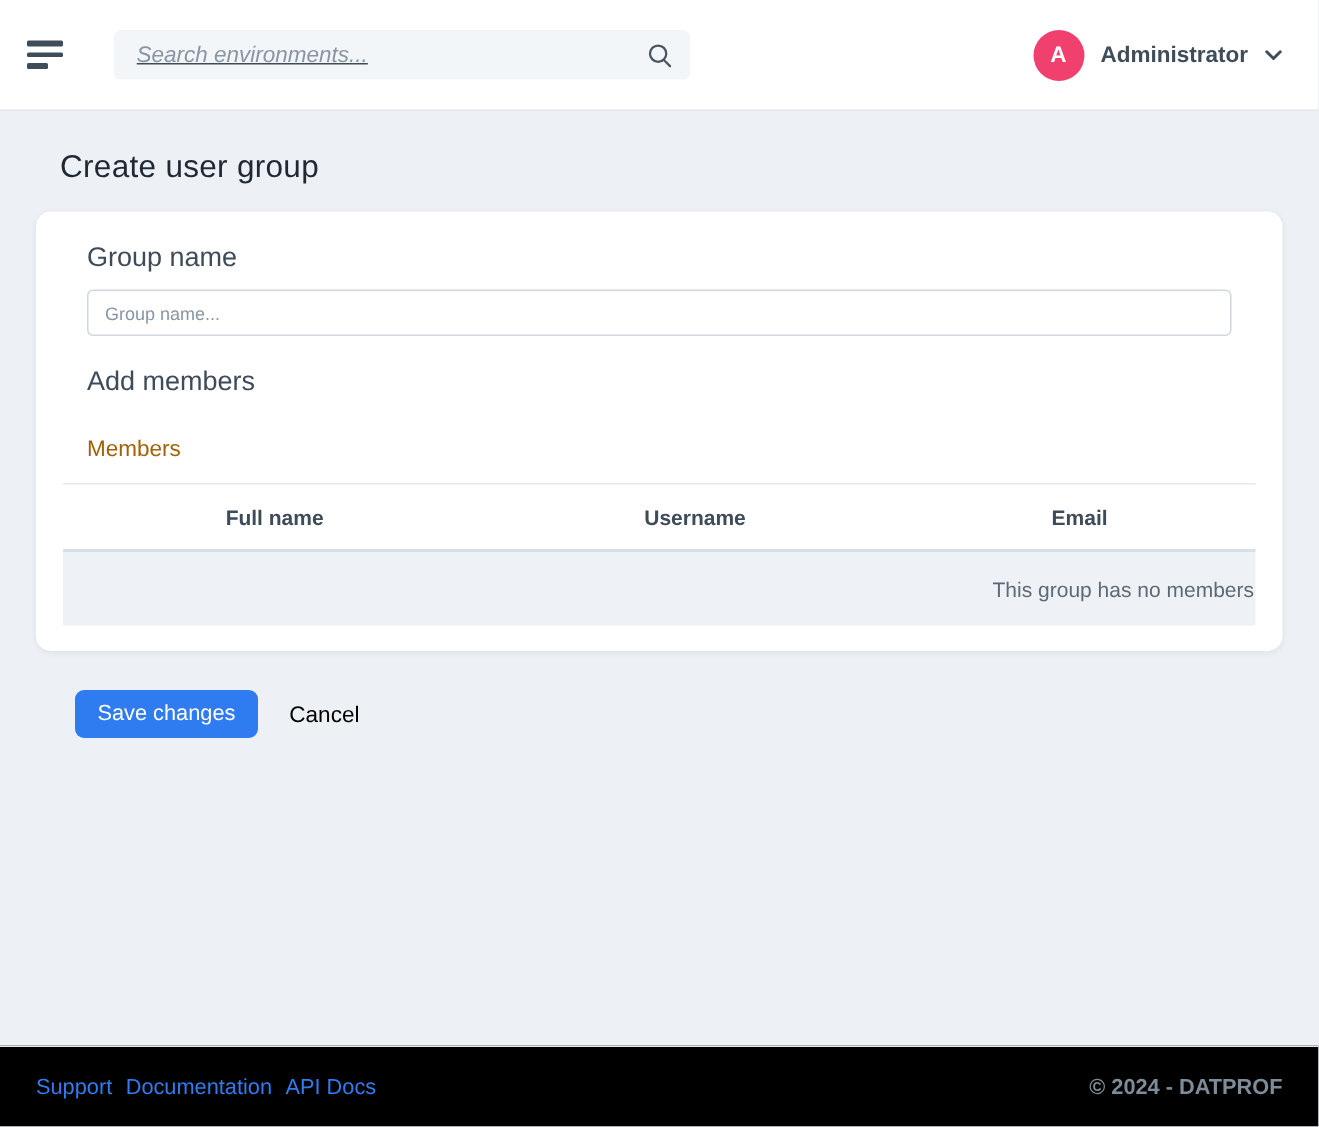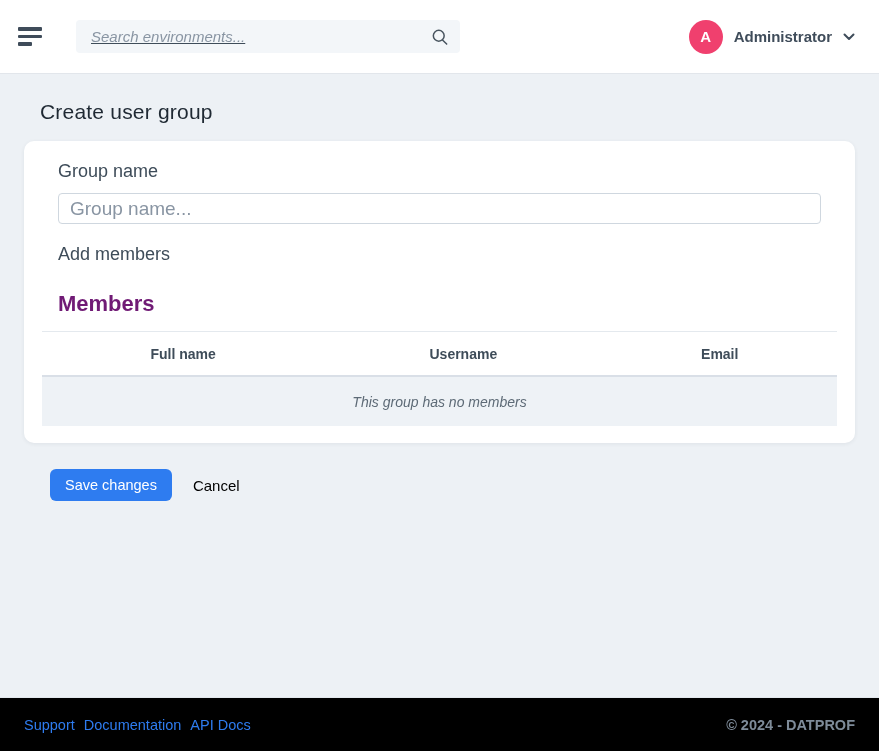--- a/index.html
+++ b/index.html
@@ -62,51 +62,51 @@
     margin-top: 17px; background: #ffffff; border-radius: 10px;
     box-shadow: 0 1px 4px rgba(31,45,61,0.07);
     padding: 20px 18px 17px;
   }
   .form-group { margin: 0 16px; }
   .form-group + .form-group { margin-top: 20px; }
   .field-label { display: block; font-size: 18px; color: #3e4c59; margin-bottom: 11px; }
   .text-input {
     width: 100%; height: 31px;
     border: 1px solid #cfd7df; border-radius: 4px;
-    padding: 0 11px; font-size: 19px; color: #3e4c59; outline: none;
+    padding: 0 11px; font-size: 12px; color: #3e4c59; outline: none;
     font-family: "Liberation Sans", sans-serif;
   }
   .text-input::placeholder { color: #8995a3; opacity: 1; }
 
   .add-row { display: flex; align-items: center; gap: 14px; margin-right: -12px; }
   .select {
     flex: 1; height: 37px; background: #fff;
     border: 1px solid #cfd7df; border-radius: 4px;
     display: flex; align-items: center; padding: 0 9px 0 11px; cursor: pointer;
   }
   .select-placeholder { flex: 1; font-size: 14px; color: #8995a3; }
   .select-sep { width: 1px; height: 21px; background: #d6dde4; margin-right: 9px; }
   .add-btn {
     height: 37px; min-width: 58px; padding: 0 14px;
     background: #ffffff; border: 1.5px solid #2e7cf0; border-radius: 8px;
     color: #2e7cf0; font-size: 15px; cursor: pointer;
     font-family: "Liberation Sans", sans-serif;
   }
 
-  .members-title { margin: 26px 16px 14px; font-size: 22px; font-weight: 700; color: #701a75; }
+  .members-title { margin: 26px 16px 14px; font-size: 15px; font-weight: 400; color: #a16207; }
   table { width: 100%; border-collapse: collapse; font-size: 14px; }
   thead tr { border-top: 1px solid #e4e9ee; }
   thead th {
     text-align: center; font-weight: 700; color: #3e4c59;
     padding: 14px 14px 13px; border-bottom: 2px solid #d9dfe7;
   }
   th.c1 { width: 35.5%; } th.c2 { width: 35%; } th.c3 { width: 29.5%; }
   tbody td.empty-cell {
     background: #eef2f6; height: 50px;
-    text-align: center; color: #5d6a76; font-style: italic;
+    text-align: right; color: #5d6a76;
   }
 
   .actions { margin-top: 26px; display: flex; align-items: center; margin-left: 26px; }
   .save-btn {
     background: #2e7cf0; color: #ffffff; border: none; border-radius: 6px;
     padding: 8px 15px; font-size: 14.5px; cursor: pointer;
     font-family: "Liberation Sans", sans-serif;
   }
   .cancel-link { margin-left: 21px; color: #000000; font-size: 15px; text-decoration: none; cursor: pointer; }
 

